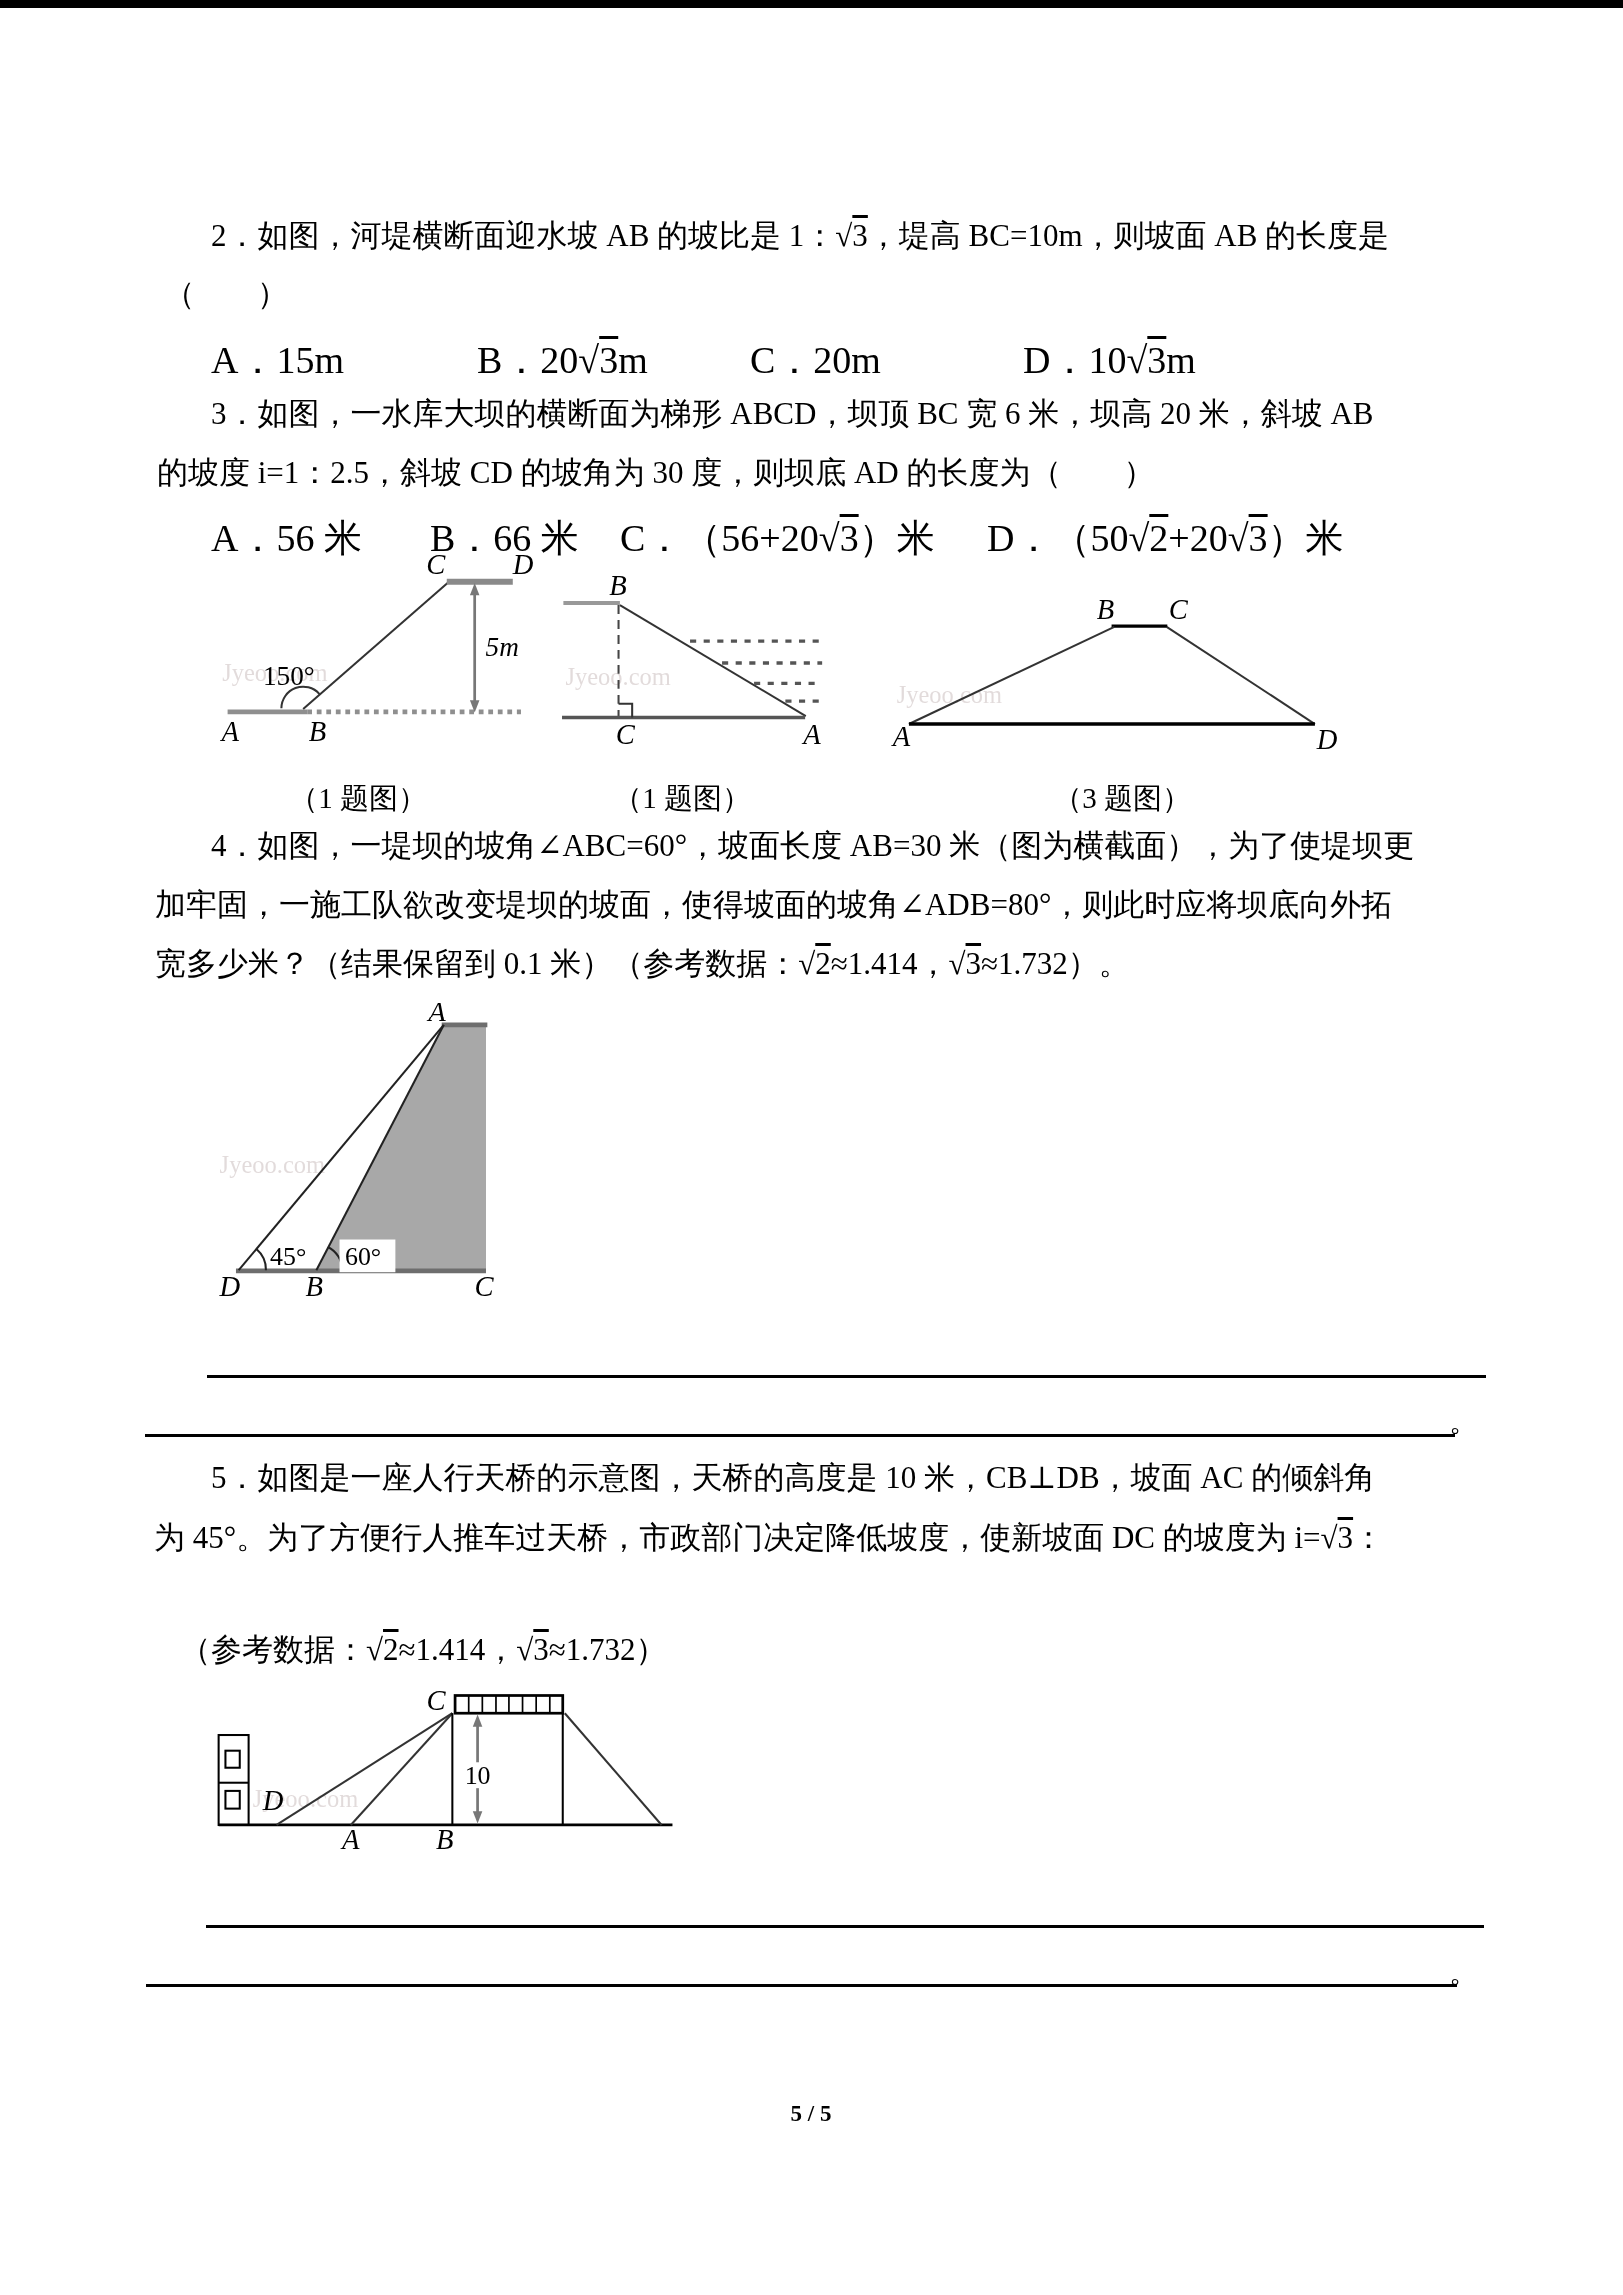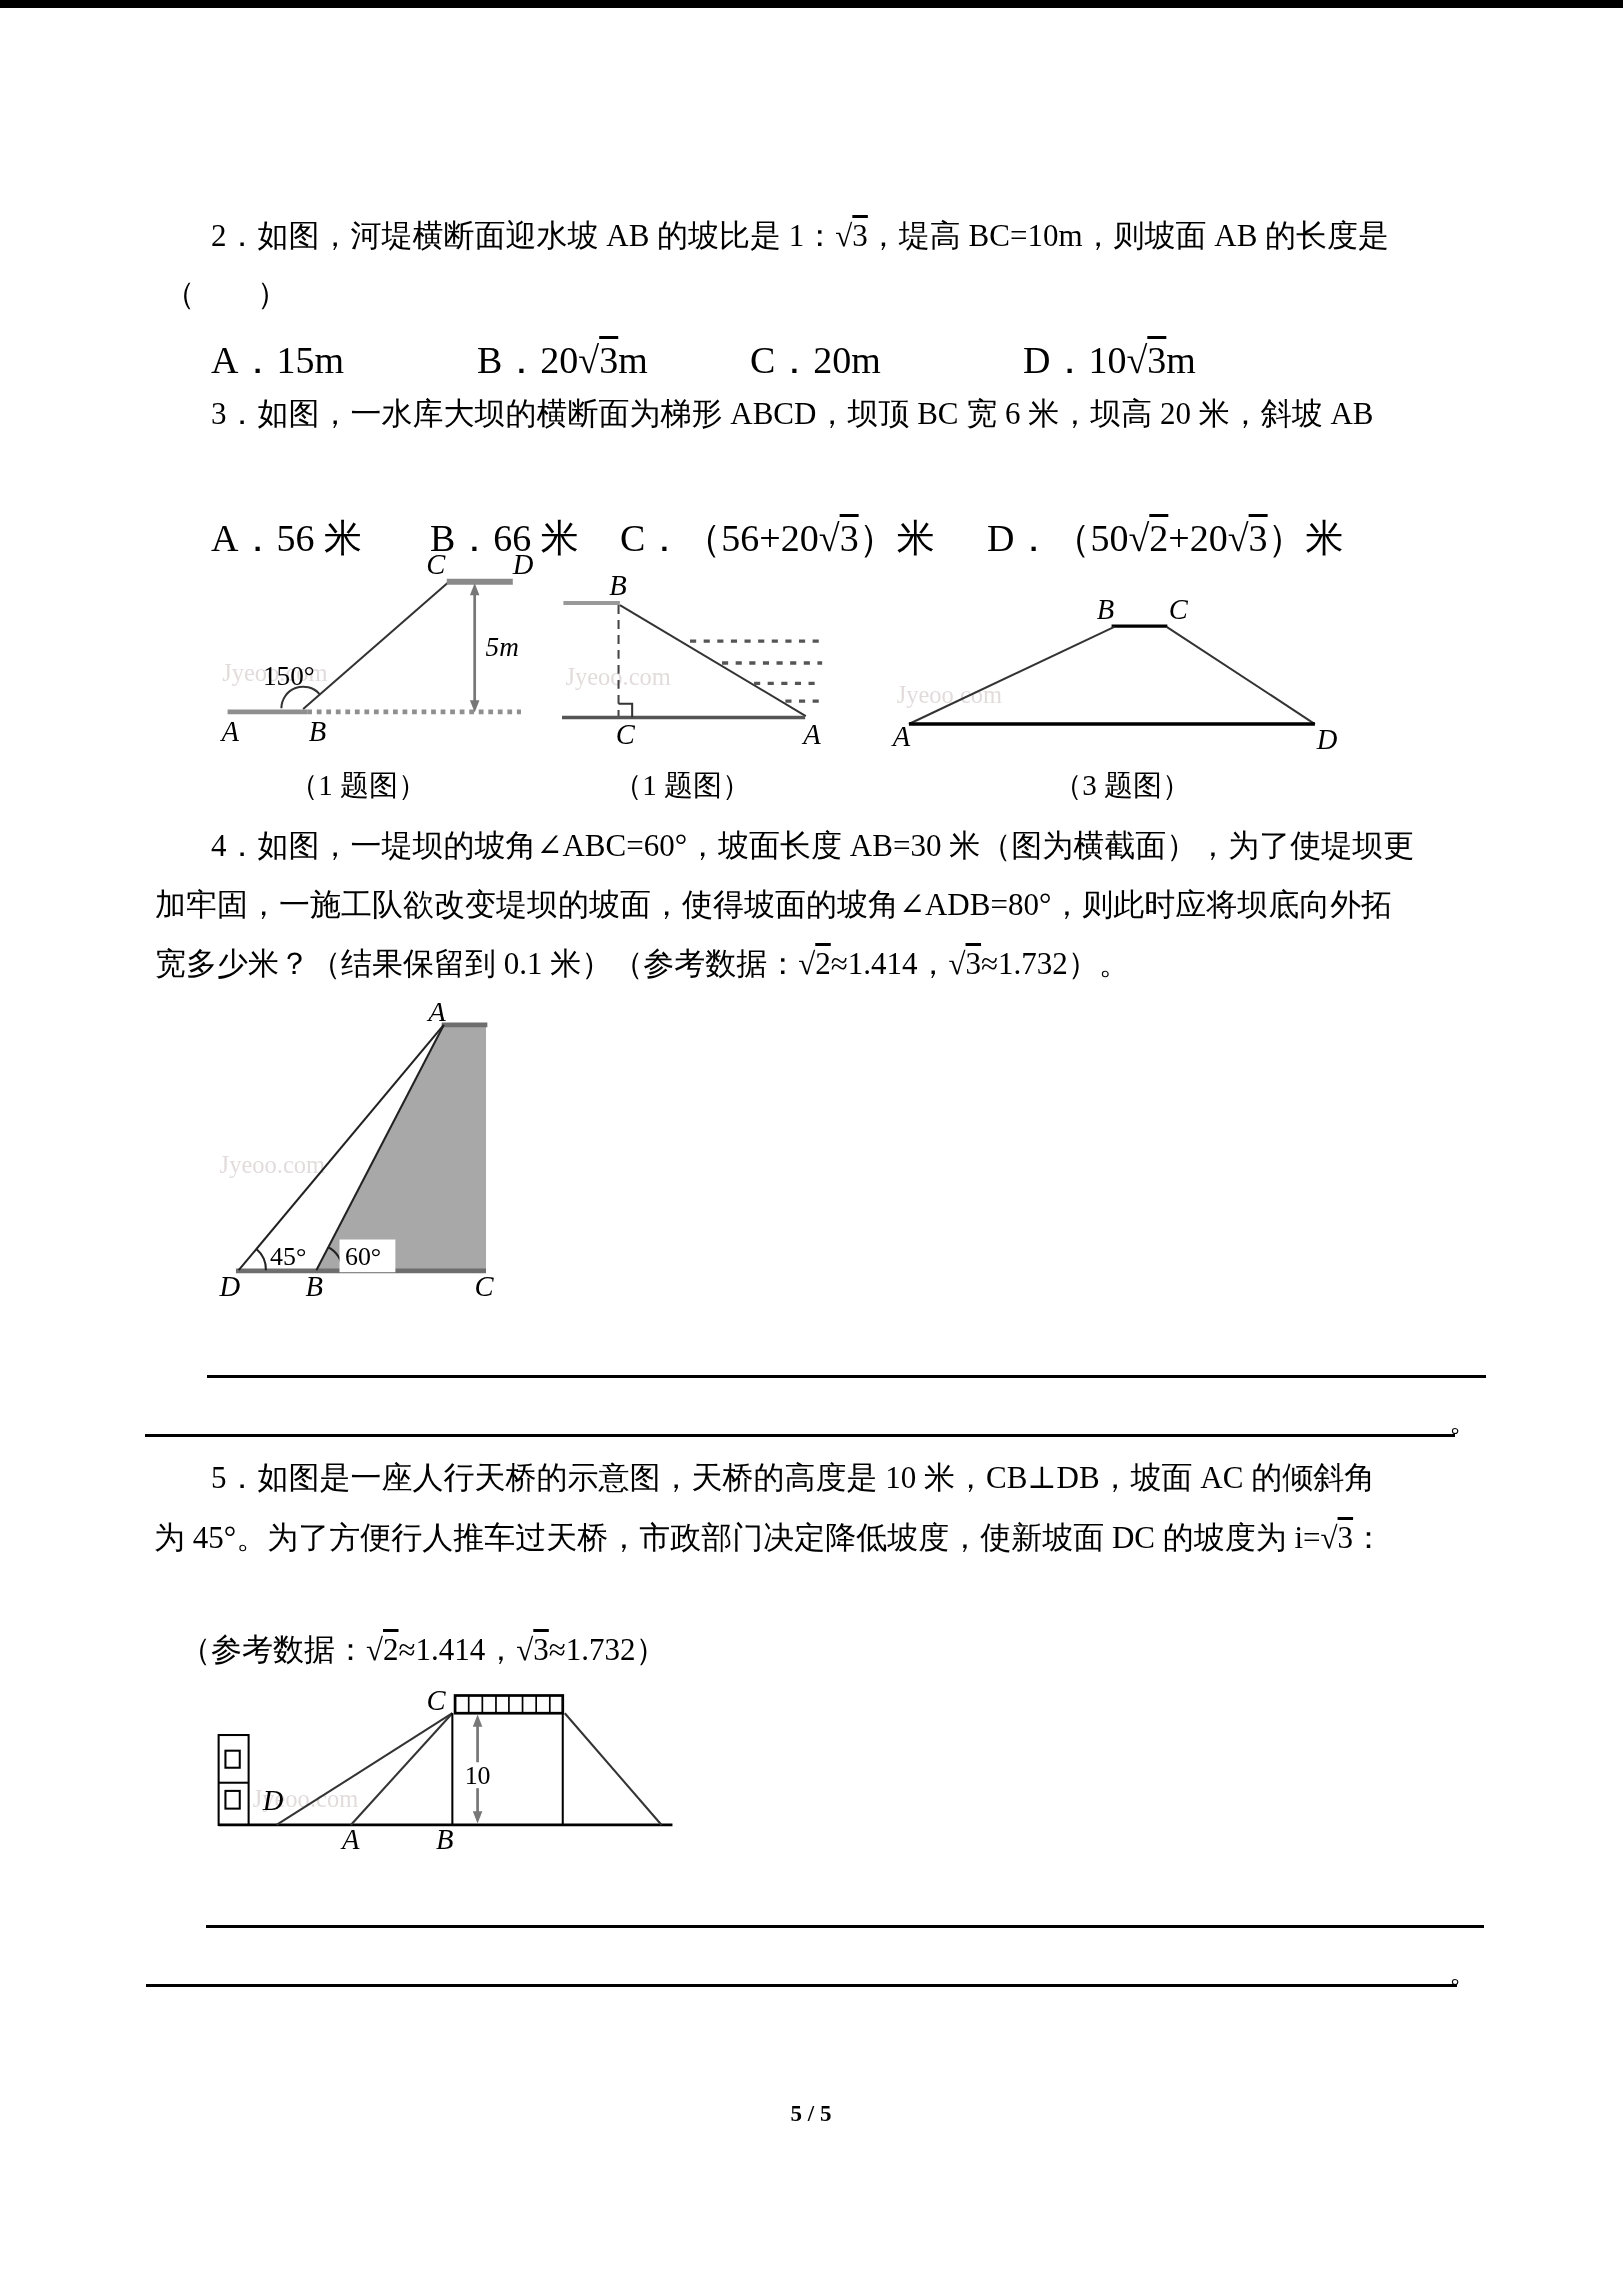--- a/index.html
+++ b/index.html
@@ -1,21 +1,21 @@
 <!DOCTYPE html>
 <html style="font-size:11px"><head>
 <meta charset="utf-8">
 <style>
   html,body{margin:0;padding:0;background:#ffffff;}
   .page{position:relative;width:1623px;height:2295px;background:#ffffff;overflow:hidden;
         font-family:"Liberation Serif","DejaVu Serif",serif;color:#000;}
   .topbar{position:absolute;left:0;top:0;width:1623px;height:8.2px;background:#000;}
   .tline{position:absolute;font-size:31px;line-height:1.25;white-space:pre;color:#000000;}
   .opt{position:absolute;font-size:38px;white-space:pre;color:#000;}
-  .cap{position:absolute;font-size:29px;white-space:pre;transform:translateX(-50%);color:#000;}
+  .cap{position:absolute;font-size:29px;white-space:pre;transform:translateX(-50%);color:#000;margin-top:13px;}
   .rule{position:absolute;height:2.7px;background:#000;}
   .punct{position:absolute;font-size:29px;color:#000;}
   .pageno{position:absolute;font-size:23px;font-weight:bold;transform:translateX(-50%);color:#000;font-family:Liberation Serif, serif;}
   .rad .rv{text-decoration:overline;}
   svg{position:absolute;overflow:visible;}
   svg text{font-family:"Liberation Serif","DejaVu Serif",serif;font-size:42px;font-style:italic;fill:#000;}
   svg text.ang{font-style:normal;font-size:38px;}
   svg text.ang150{font-style:normal;font-size:40px;}
   svg text.dim{font-size:40px;}
   svg text.dimu{font-style:normal;font-size:38px;}
@@ -29,20 +29,21 @@
   <div class="topbar"></div>
 
   <div class="tline" style="left:211px;top:217px">2．如图，河堤横断面迎水坡 AB 的坡比是 1：<span class="rad">√<span class="rv">3</span></span>，堤高 BC=10m，则坡面 AB 的长度是</div>
   <div class="tline" style="left:164px;top:275px">（　　）</div>
   <span class="opt" style="left:211px;top:335px">A．15m</span>
   <span class="opt" style="left:477px;top:335px">B．20<span class="rad">√<span class="rv">3</span></span>m</span>
   <span class="opt" style="left:750px;top:335px">C．20m</span>
   <span class="opt" style="left:1023px;top:335px">D．10<span class="rad">√<span class="rv">3</span></span>m</span>
 
   <div class="tline" style="left:211px;top:395px">3．如图，一水库大坝的横断面为梯形 ABCD，坝顶 BC 宽 6 米，坝高 20 米，斜坡 AB</div>
+  <div class="tline" style="left:157px;top:454px">的坡度 i=1：2.5，斜坡 CD 的坡角为 30 度，则坝底 AD 的长度为（　　）</div>
   <span class="opt" style="left:211px;top:513px">A．56 米</span>
   <span class="opt" style="left:430px;top:513px">B．66 米</span>
   <span class="opt" style="left:620px;top:513px">C．（56+20<span class="rad">√<span class="rv">3</span></span>）米</span>
   <span class="opt" style="left:987px;top:513px">D．（50<span class="rad">√<span class="rv">2</span></span>+20<span class="rad">√<span class="rv">3</span></span>）米</span>
 
   <svg style="left:205px;top:545px" width="327" height="211" viewBox="0 0 480 310">
     <text class="wm" x="25" y="200">Jyeoo.com</text>
     <line x1="33" y1="245" x2="150" y2="245" stroke="#8f8f8f" stroke-width="7"></line>
     <line x1="150" y1="245" x2="464" y2="245" stroke="#8f8f8f" stroke-width="7" stroke-dasharray="7 7"></line>
     <line x1="144" y1="241" x2="357" y2="55" stroke="#333" stroke-width="3"></line>

